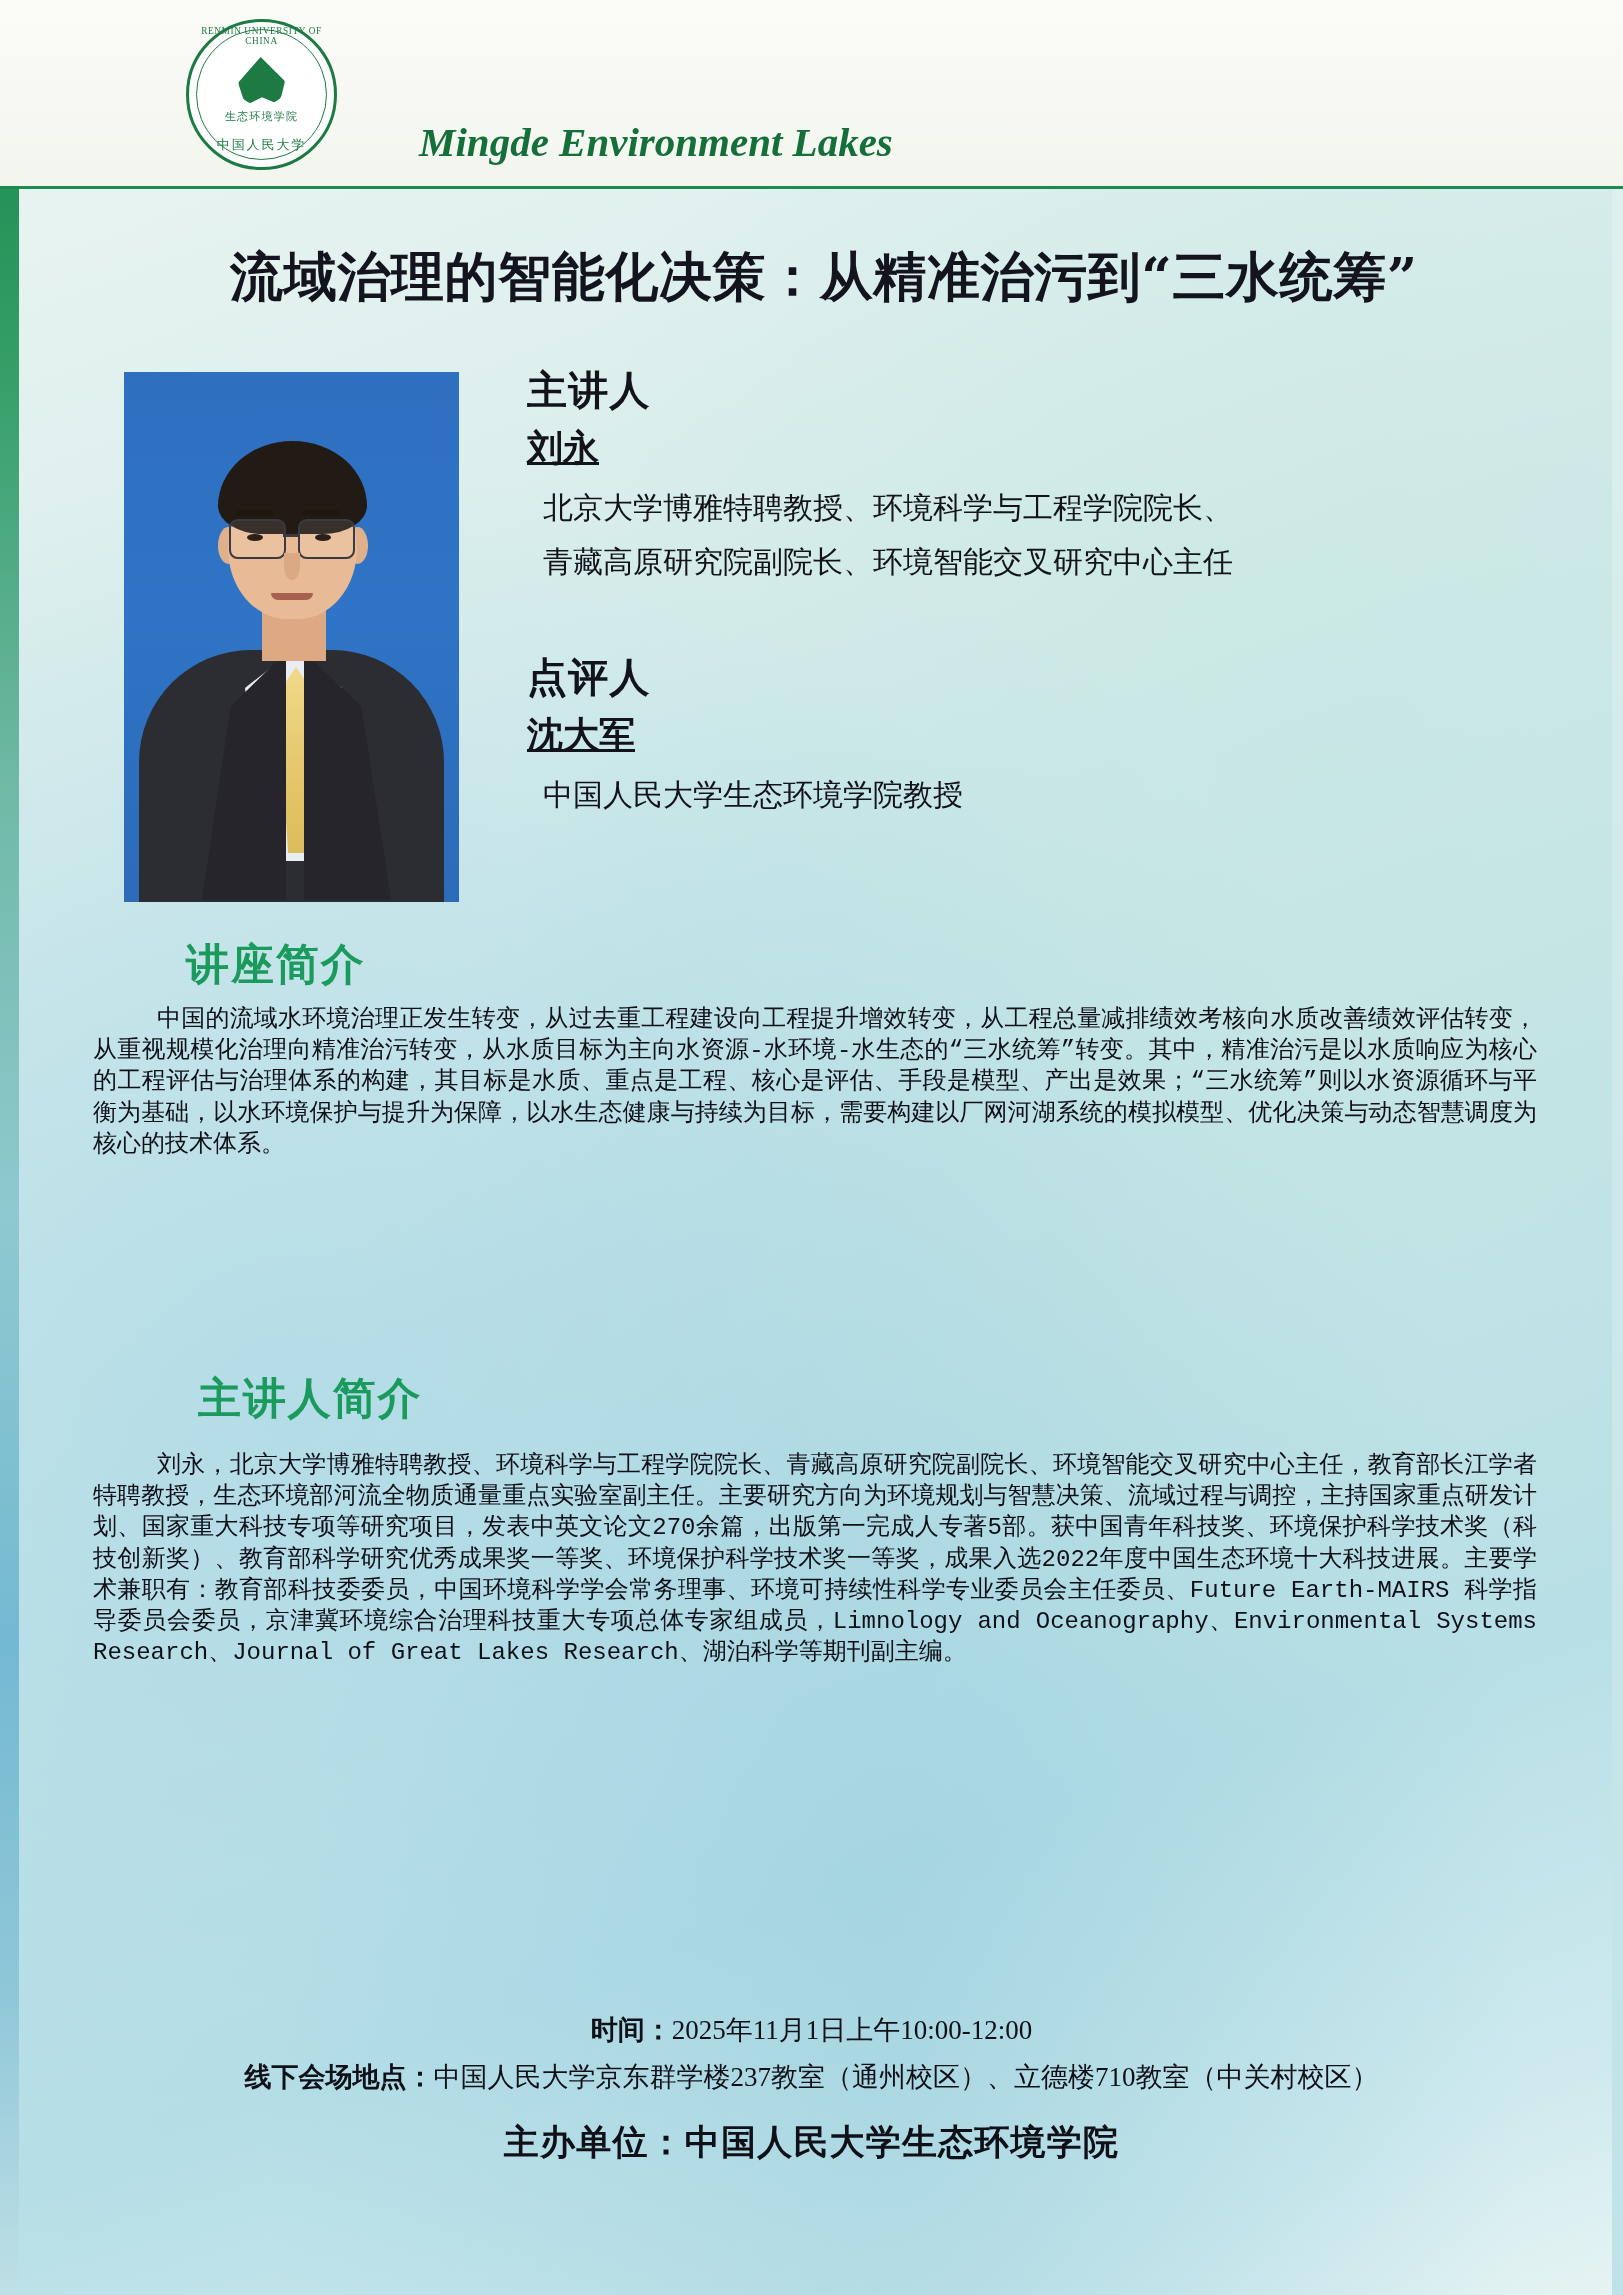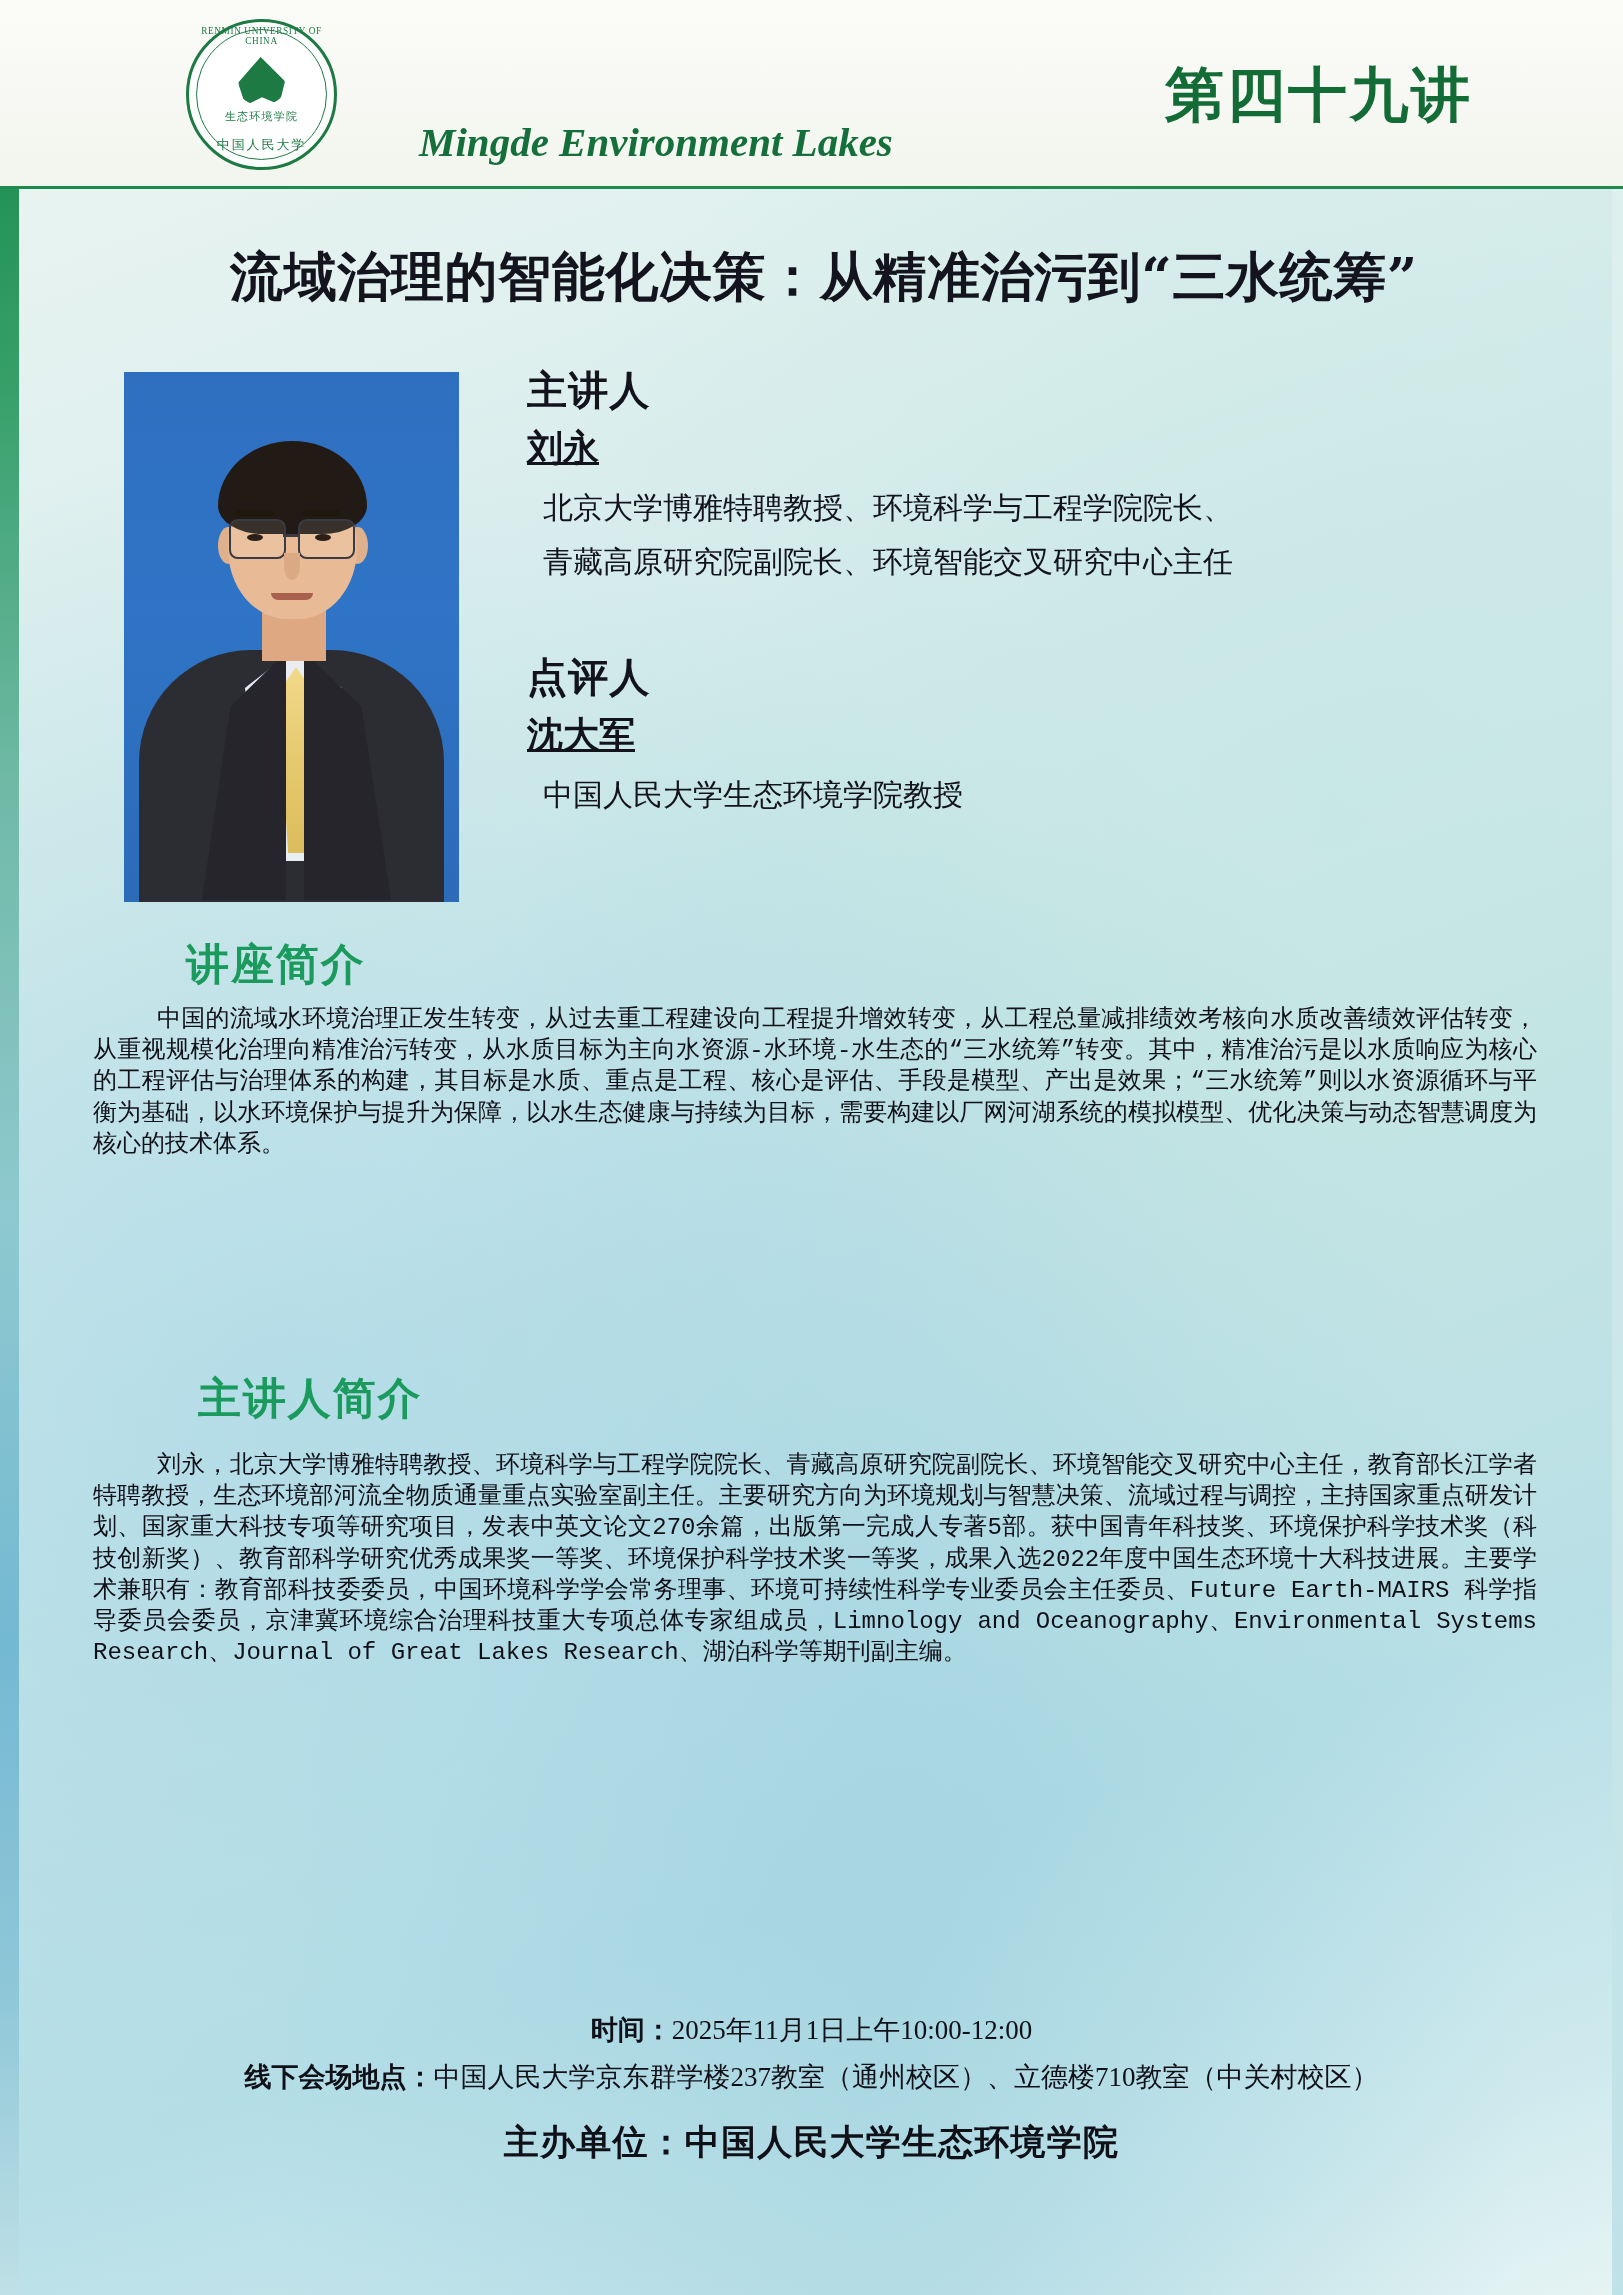--- a/index.html
+++ b/index.html
@@ -352,21 +352,20 @@
       <div class="logo">
         <div class="logo-ring"></div>
         <div class="logo-ring2"></div>
         <div class="logo-top-text">RENMIN UNIVERSITY OF CHINA</div>
         <div class="logo-leaf"></div>
         <div class="logo-mid-text">生态环境学院</div>
         <div class="logo-bot-text">中国人民大学</div>
       </div>
 
       <div class="header-title-en">Mingde Environment Lakes</div>
-      <div class="header-issue">第四十九讲</div>
     </div>
   </div>
 
   <div class="main-title">流域治理的智能化决策：从精准治污到“三水统筹”</div>
 
   <div class="portrait">
     <div class="p-shoulders"></div>
     <div class="p-shirt"></div>
     <div class="p-tie"></div>
     <div class="p-lapel-l"></div>

